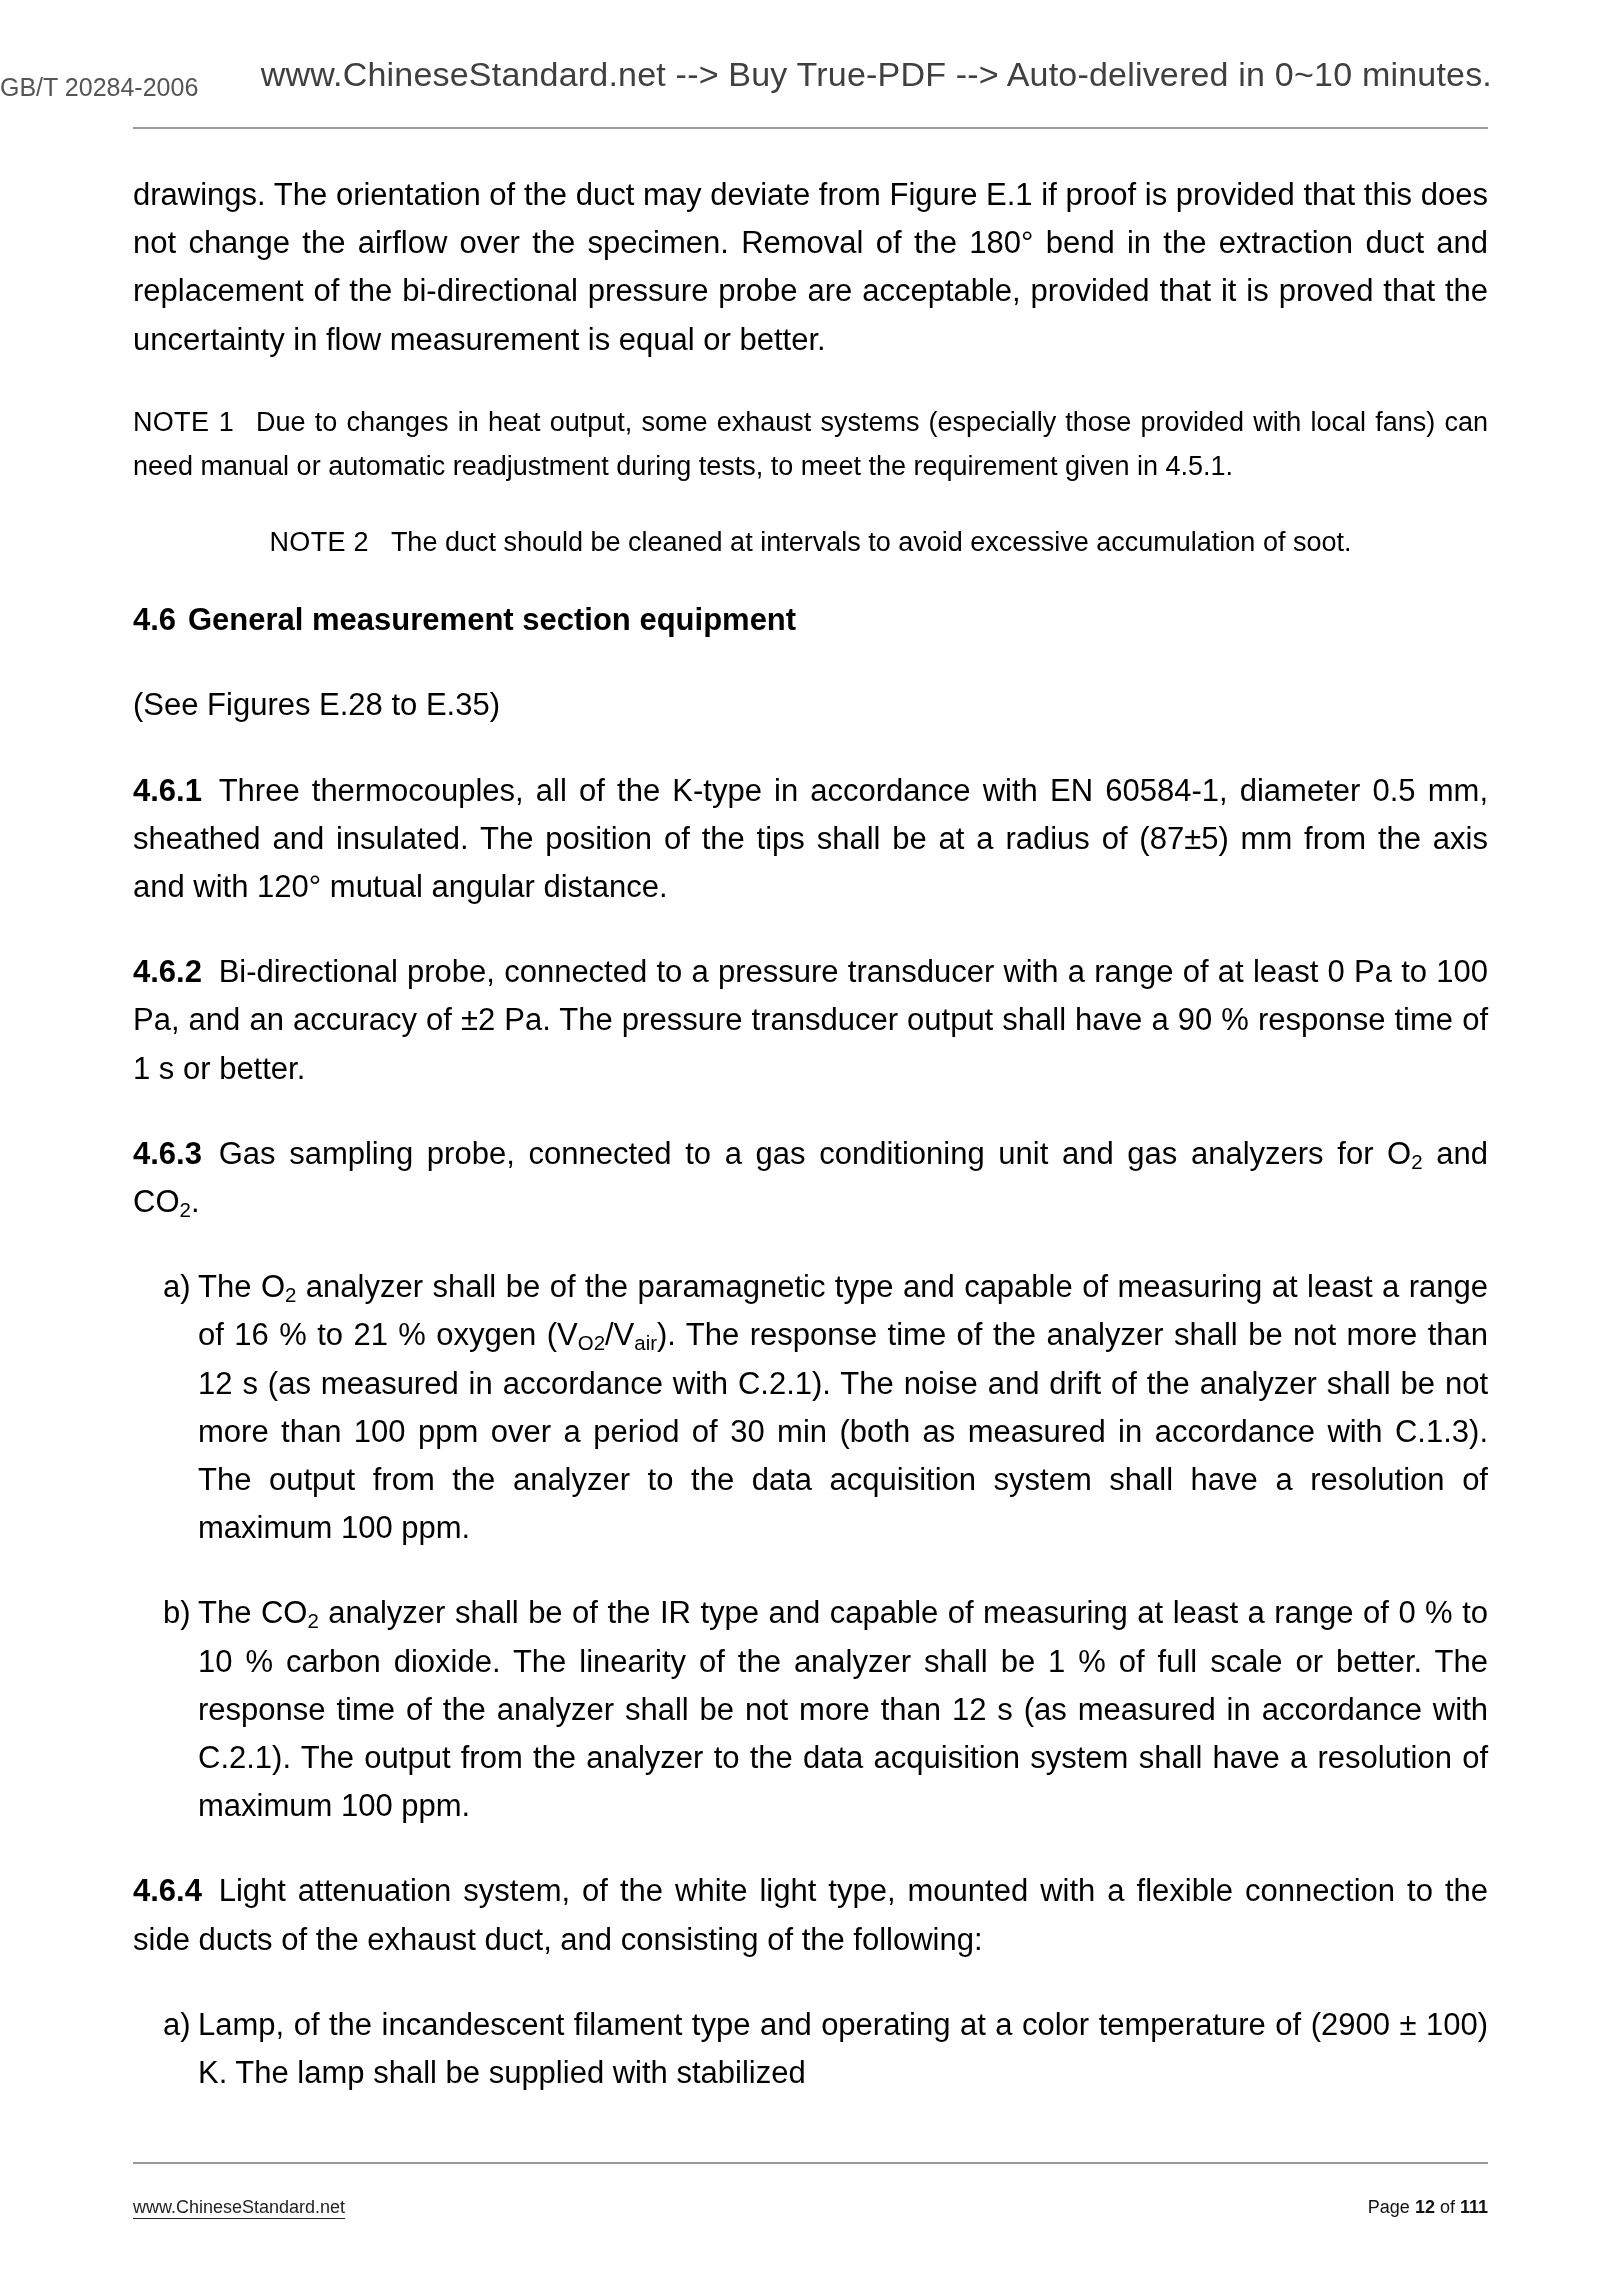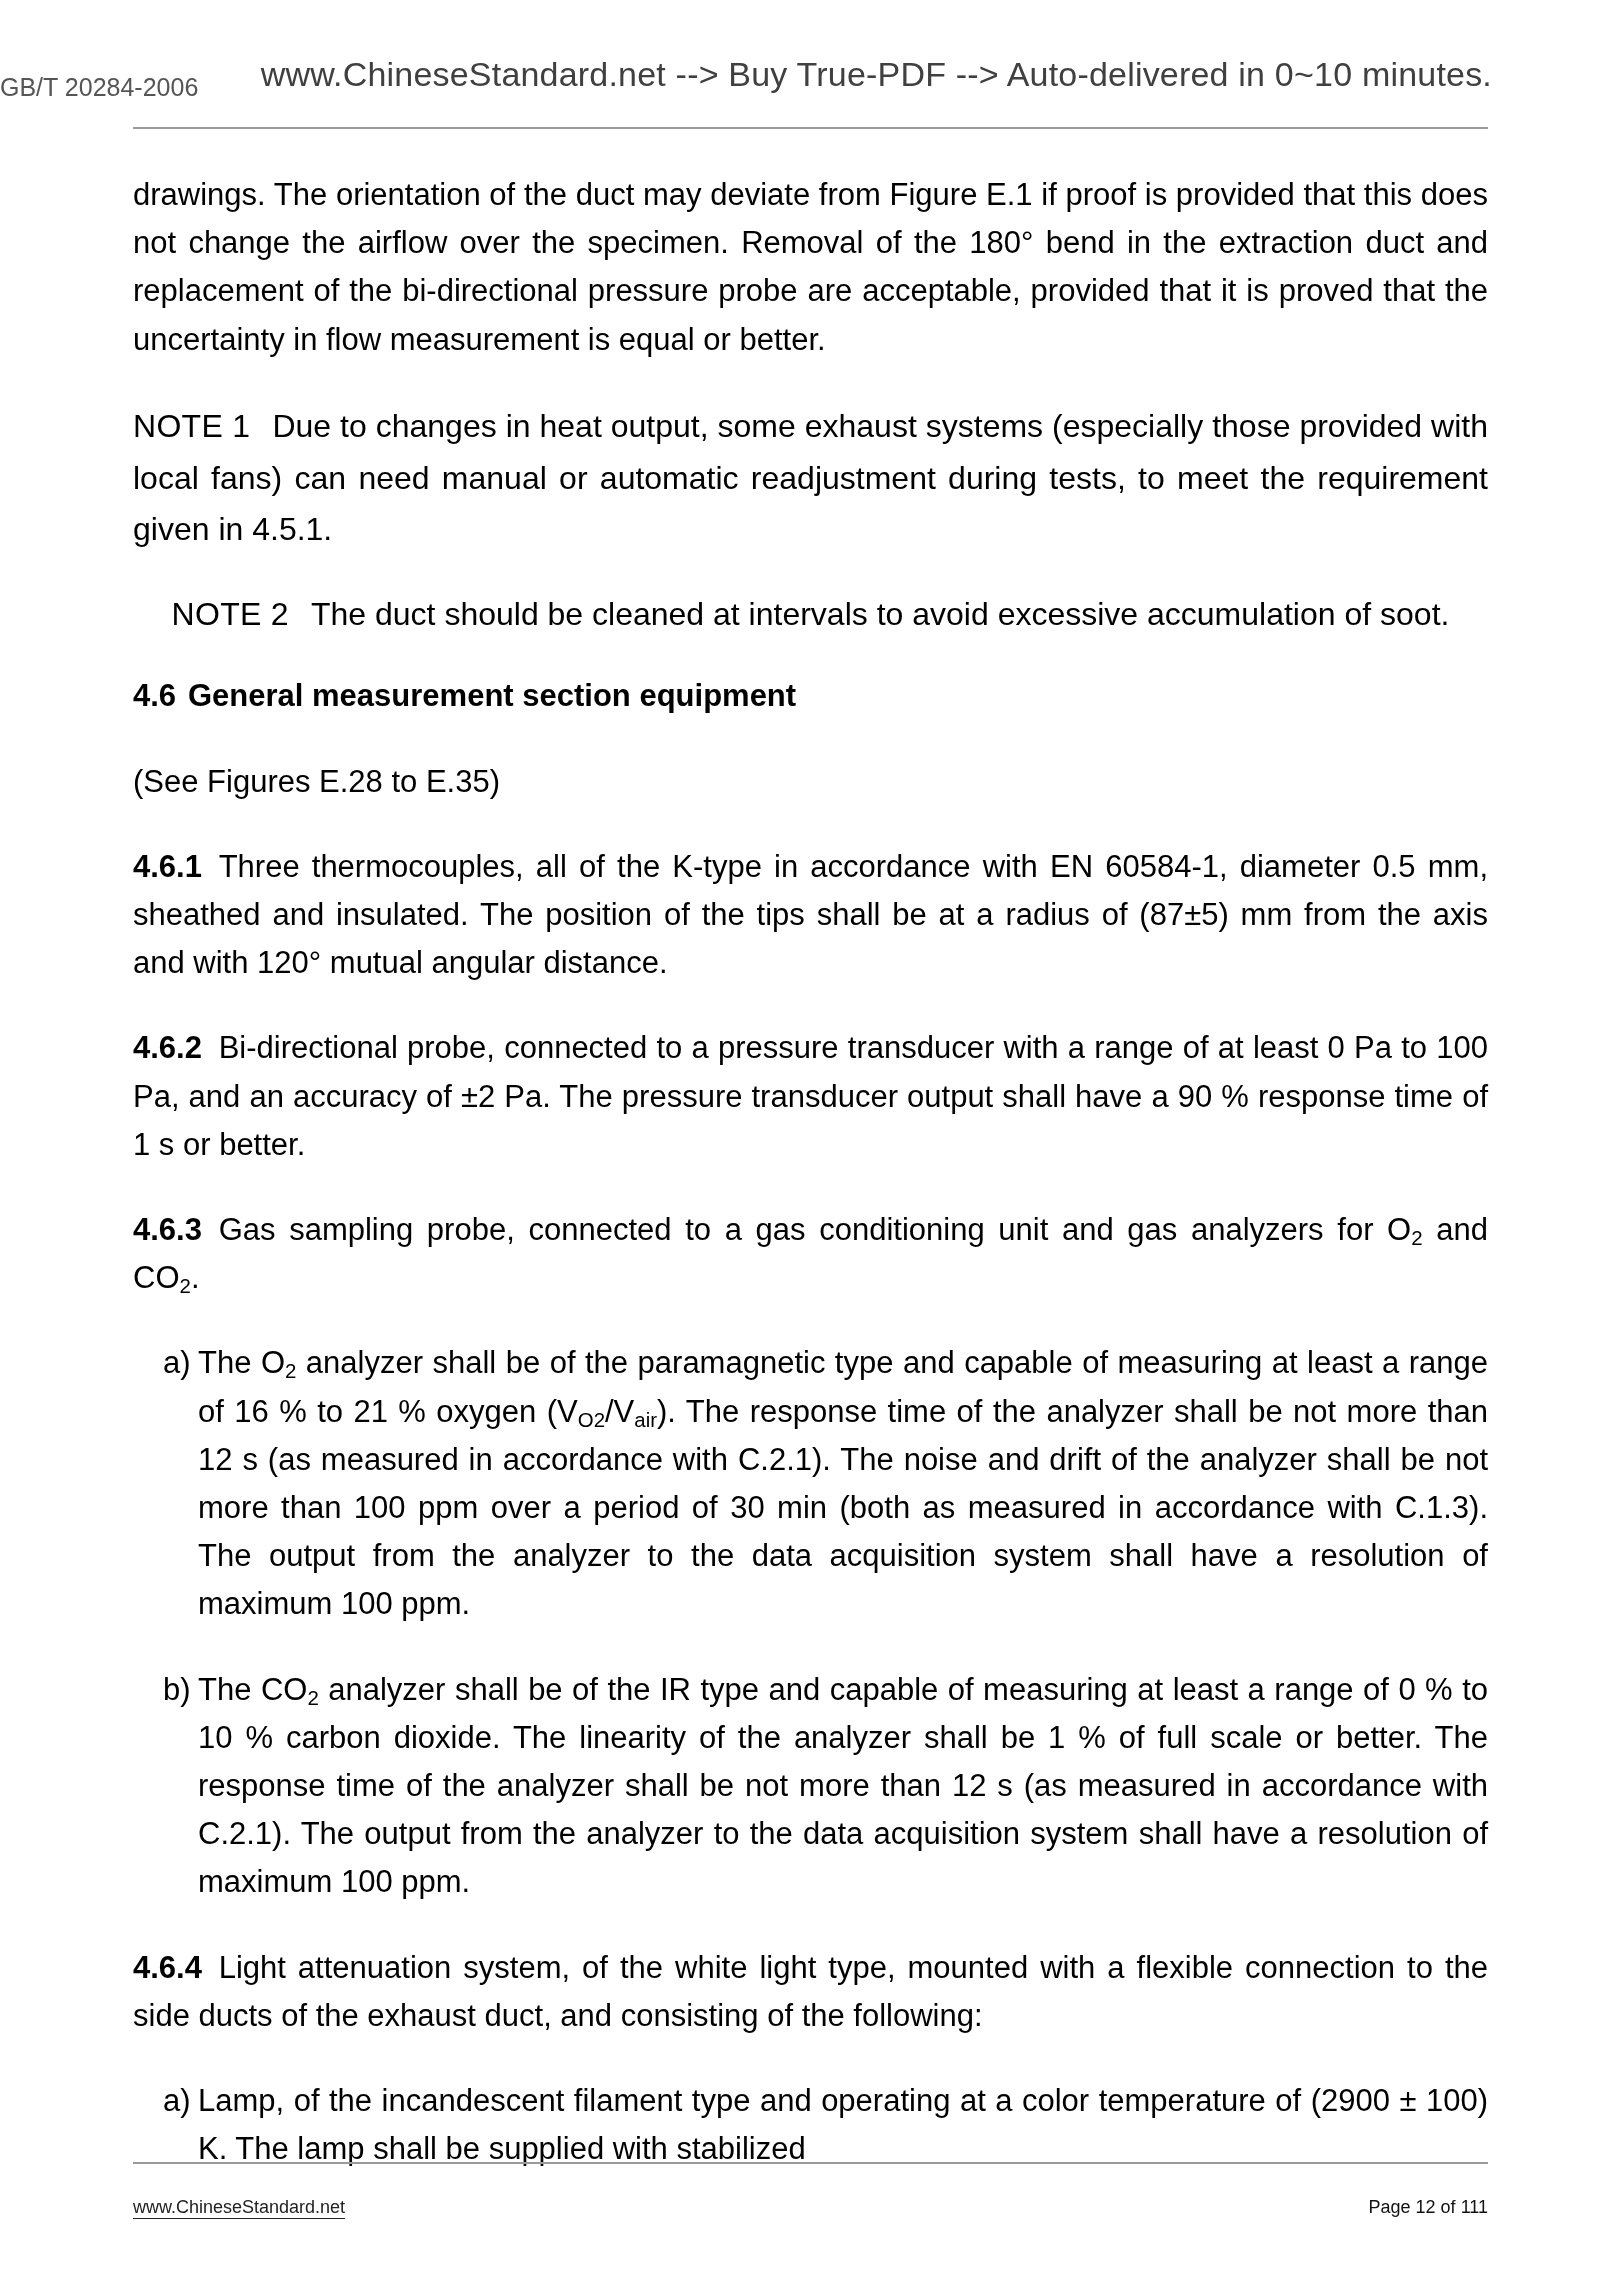--- a/index.html
+++ b/index.html
@@ -70,21 +70,21 @@
   p.body {
     margin: 0 0 37px 0;
     font-size: 31px;
     line-height: 1.555;
     text-align: justify;
     text-justify: inter-word;
   }
 
   p.note {
     margin: 0 0 33px 0;
-    font-size: 32px;
+    font-size: 27px;
     line-height: 1.62;
     text-align: justify;
   }
   p.note.single {
     text-align: center;
   }
   .note-label {
     letter-spacing: 0.3px;
   }
   .note-gap {
@@ -168,21 +168,21 @@
   }
   .footer-link {
     color: #222222;
     text-decoration: underline;
     text-underline-offset: 5px;
   }
   .footer-page {
     color: #111111;
   }
   .footer-page b {
-    font-weight: normal;
+    font-weight: bold;
   }
 </style>
 </head>
 <body>
 
 <div class="page">
 
   <div class="header-zone">
     <div class="watermark">www.ChineseStandard.net --&gt; Buy True-PDF --&gt; Auto-delivered in 0~10 minutes.</div>
     <div class="doc-code">GB/T 20284-2006</div>

